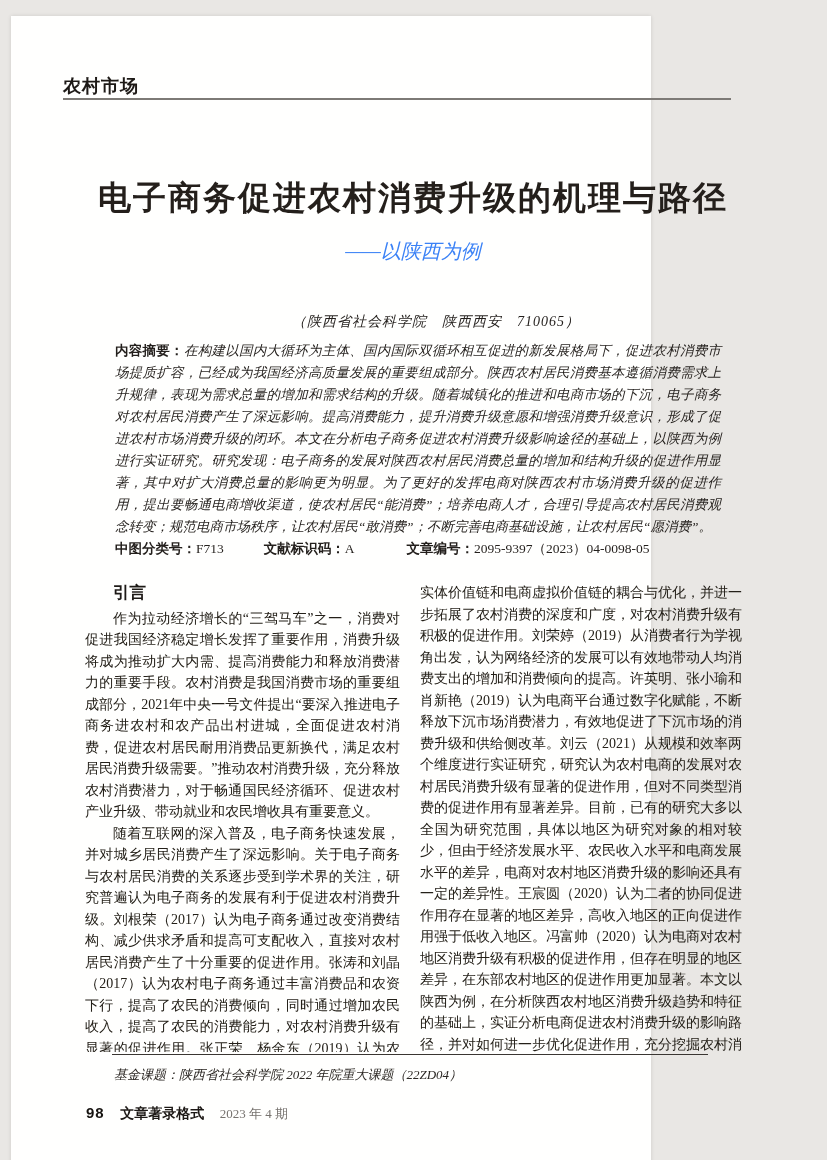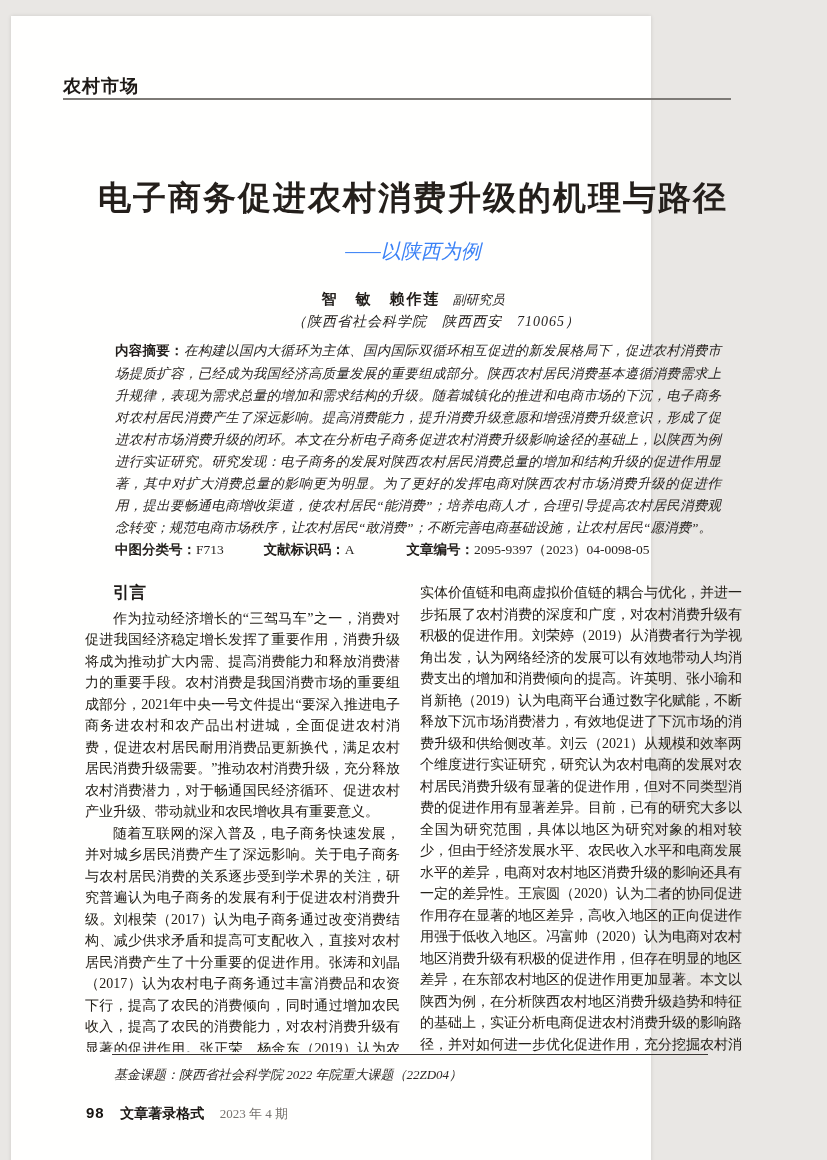--- a/index.html
+++ b/index.html
@@ -30,21 +30,21 @@
   .title{left:0;top:160px;width:804px;text-align:center;font-size:33px;letter-spacing:2px;color:#241f1b;}
   .subtitle{left:0;top:222px;width:804px;text-align:center;font-size:20px;color:#3b82f6;}
 
   .authors-line{left:0;top:274px;width:804px;text-align:center;}
   .authors-names{font-size:15px;letter-spacing:2px;}
   .author-title{font-size:13px;margin-left:8px;}
   .affiliation{left:0;top:297px;width:804px;text-align:center;font-size:14px;letter-spacing:1px;padding-left:23px;}
 
   .abstract-block{left:104px;top:324px;width:606px;font-size:13.5px;line-height:22px;text-align:justify;}
   .abstract-block p{margin:0;}
-  .inline-label{font-style:normal;font-family:Liberation Mono, monospace;font-weight:700;font-size:13.5px;}
+  .inline-label{font-style:normal;font-family:Liberation Serif, serif;font-weight:700;font-size:13.5px;}
   .meta-row .meta-val{font-family:"Liberation Serif","DejaVu Serif",serif;font-style:normal;}
   .meta-gap1{margin-left:40px;}
   .meta-gap2{margin-left:52px;}
 
   .body-col{top:566px;height:470px;overflow:hidden;font-size:14px;line-height:21.5px;text-align:justify;color:#242019;}
   .col-left{left:74px;width:315px;}
   .col-right{left:409px;width:322px;}
   .section-heading{font-size:16.5px;margin:0 0 4px 28px;color:#1d1916;}
   .body-col p{margin:0;}
   .indent{text-indent:2em;}
@@ -61,24 +61,20 @@
 <body>
 
 <div class="page">
 
   <div class="abs column-header hei">农村市场</div>
   <div class="abs header-rule"></div>
 
   <h1 class="abs title hei" style="margin:0;">电子商务促进农村消费升级的机理与路径</h1>
   <div class="abs subtitle kai">——以陕西为例</div>
 
-  <div class="abs authors-line">
-    <span class="authors-names hei">智　敏　赖作莲</span>
-    <span class="author-title kai">副研究员</span>
-  </div>
   <div class="abs affiliation kai">（陕西省社会科学院　陕西西安　710065）</div>
 
   <div class="abs abstract-block kai">
     <p><span class="inline-label">内容摘要：</span><span>在构建以国内大循环为主体、国内国际双循环相互促进的新发展格局下，促进农村消费市场提质扩容，已经成为我国经济高质量发展的重要组成部分。陕西农村居民消费基本遵循消费需求上升规律，表现为需求总量的增加和需求结构的升级。随着城镇化的推进和电商市场的下沉，电子商务对农村居民消费产生了深远影响。提高消费能力，提升消费升级意愿和增强消费升级意识，形成了促进农村市场消费升级的闭环。本文在分析电子商务促进农村消费升级影响途径的基础上，以陕西为例进行实证研究。研究发现：电子商务的发展对陕西农村居民消费总量的增加和结构升级的促进作用显著，其中对扩大消费总量的影响更为明显。为了更好的发挥电商对陕西农村市场消费升级的促进作用，提出要畅通电商增收渠道，使农村居民“能消费”；培养电商人才，合理引导提高农村居民消费观念转变；规范电商市场秩序，让农村居民“敢消费”；不断完善电商基础设施，让农村居民“愿消费”。</span></p>
     <p class="meta-row"><span class="inline-label">中图分类号：</span><span class="meta-val">F713</span><span class="inline-label meta-gap1">文献标识码：</span><span class="meta-val">A</span><span class="inline-label meta-gap2">文章编号：</span><span class="meta-val">2095-9397（2023）04-0098-05</span></p>
   </div>
 
   <div class="abs body-col col-left song">
     <h2 class="section-heading hei">引言</h2>
     <p class="indent">作为拉动经济增长的“三驾马车”之一，消费对促进我国经济稳定增长发挥了重要作用，消费升级将成为推动扩大内需、提高消费能力和释放消费潜力的重要手段。农村消费是我国消费市场的重要组成部分，2021年中央一号文件提出“要深入推进电子商务进农村和农产品出村进城，全面促进农村消费，促进农村居民耐用消费品更新换代，满足农村居民消费升级需要。”推动农村消费升级，充分释放农村消费潜力，对于畅通国民经济循环、促进农村产业升级、带动就业和农民增收具有重要意义。</p>

